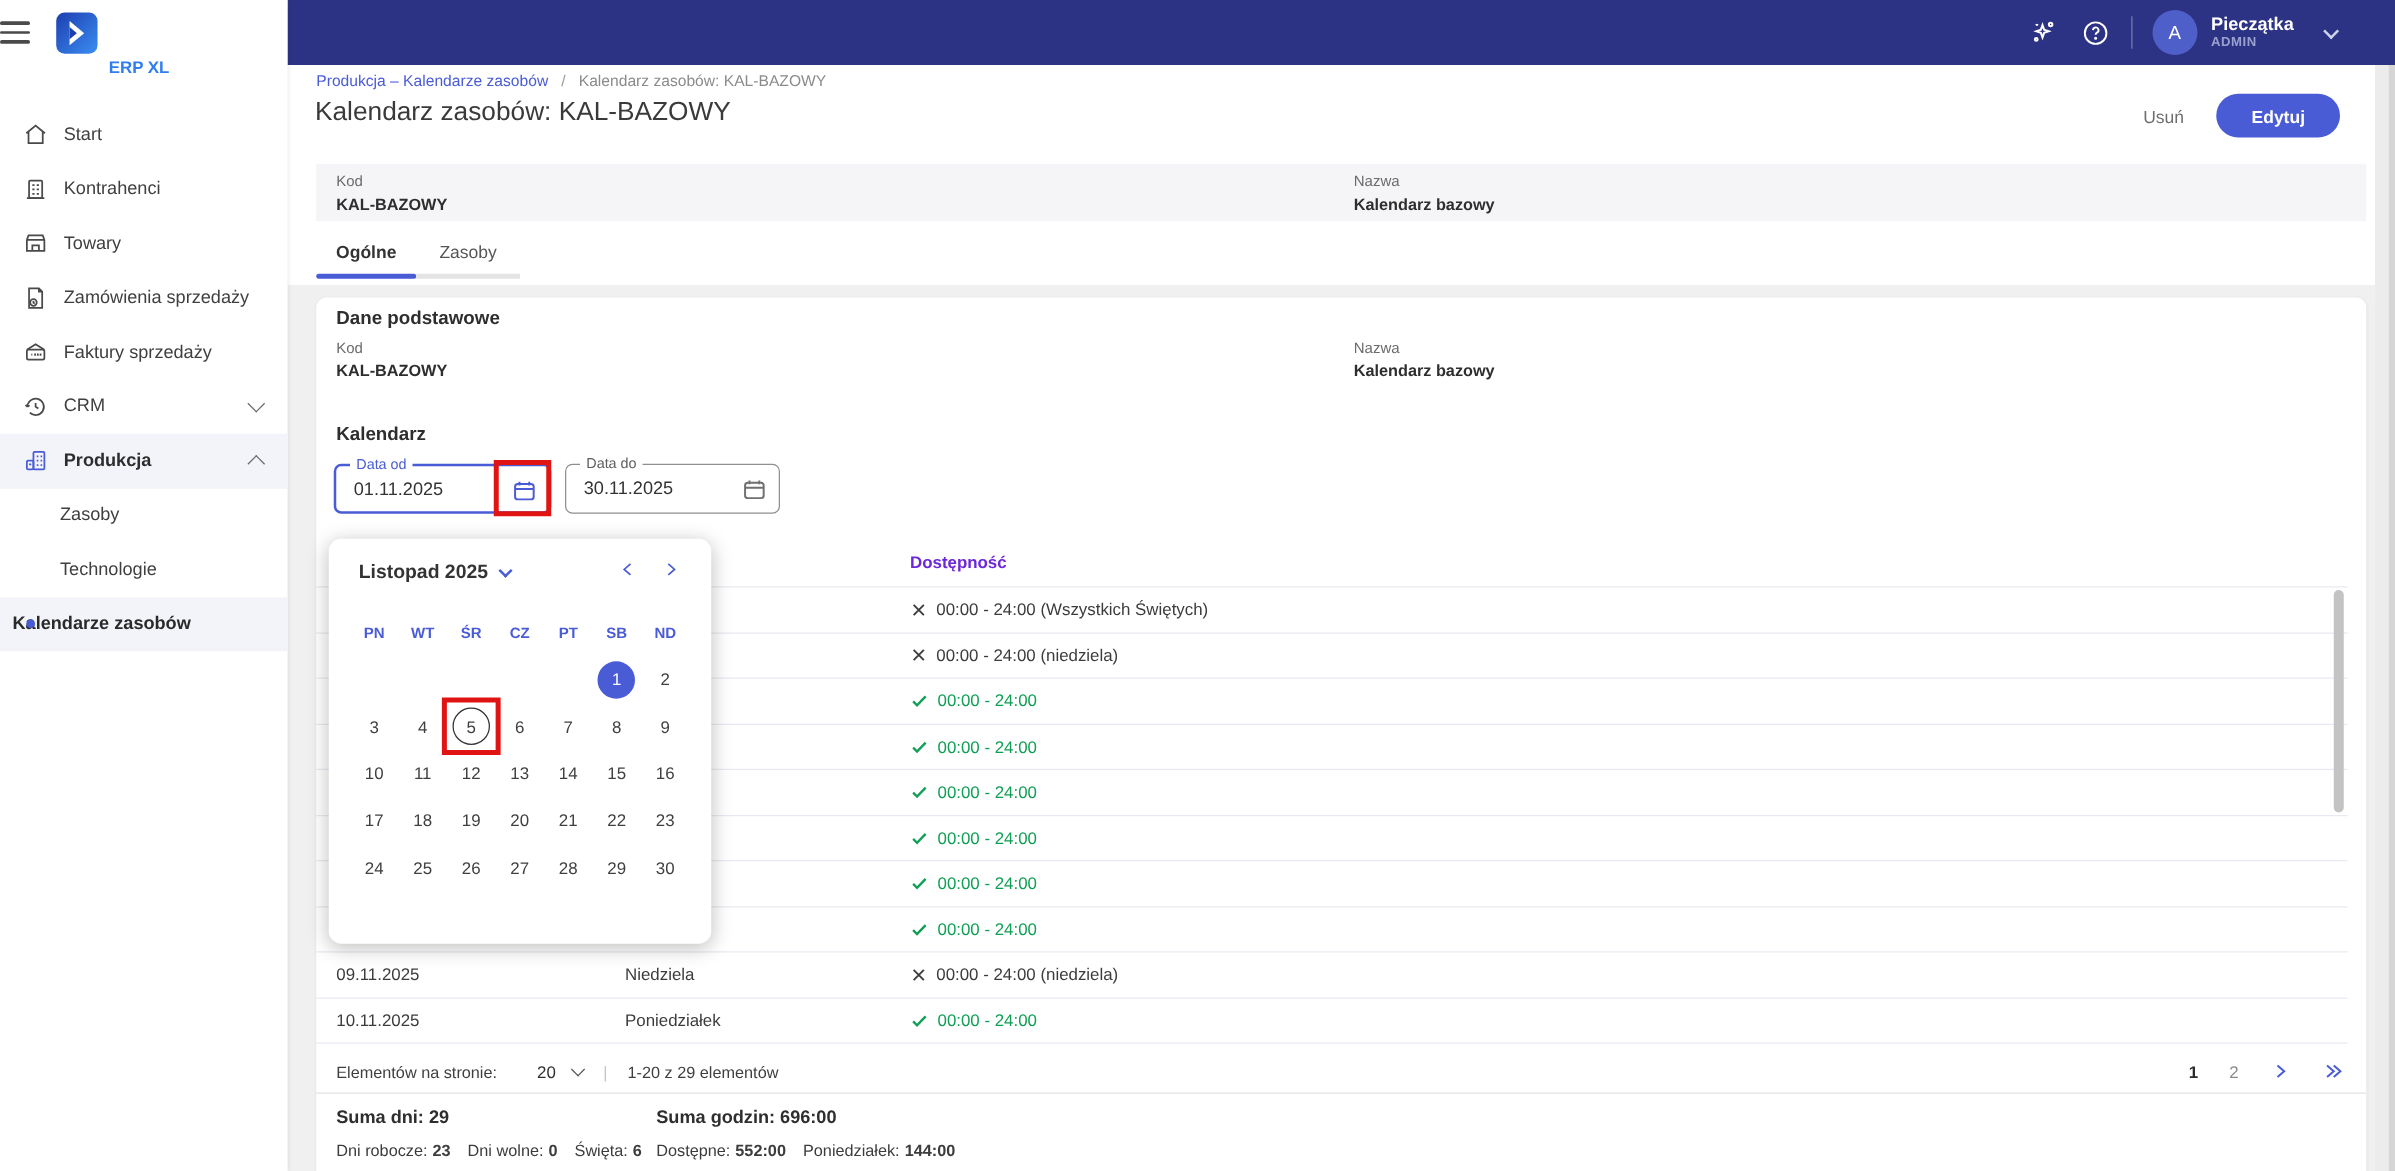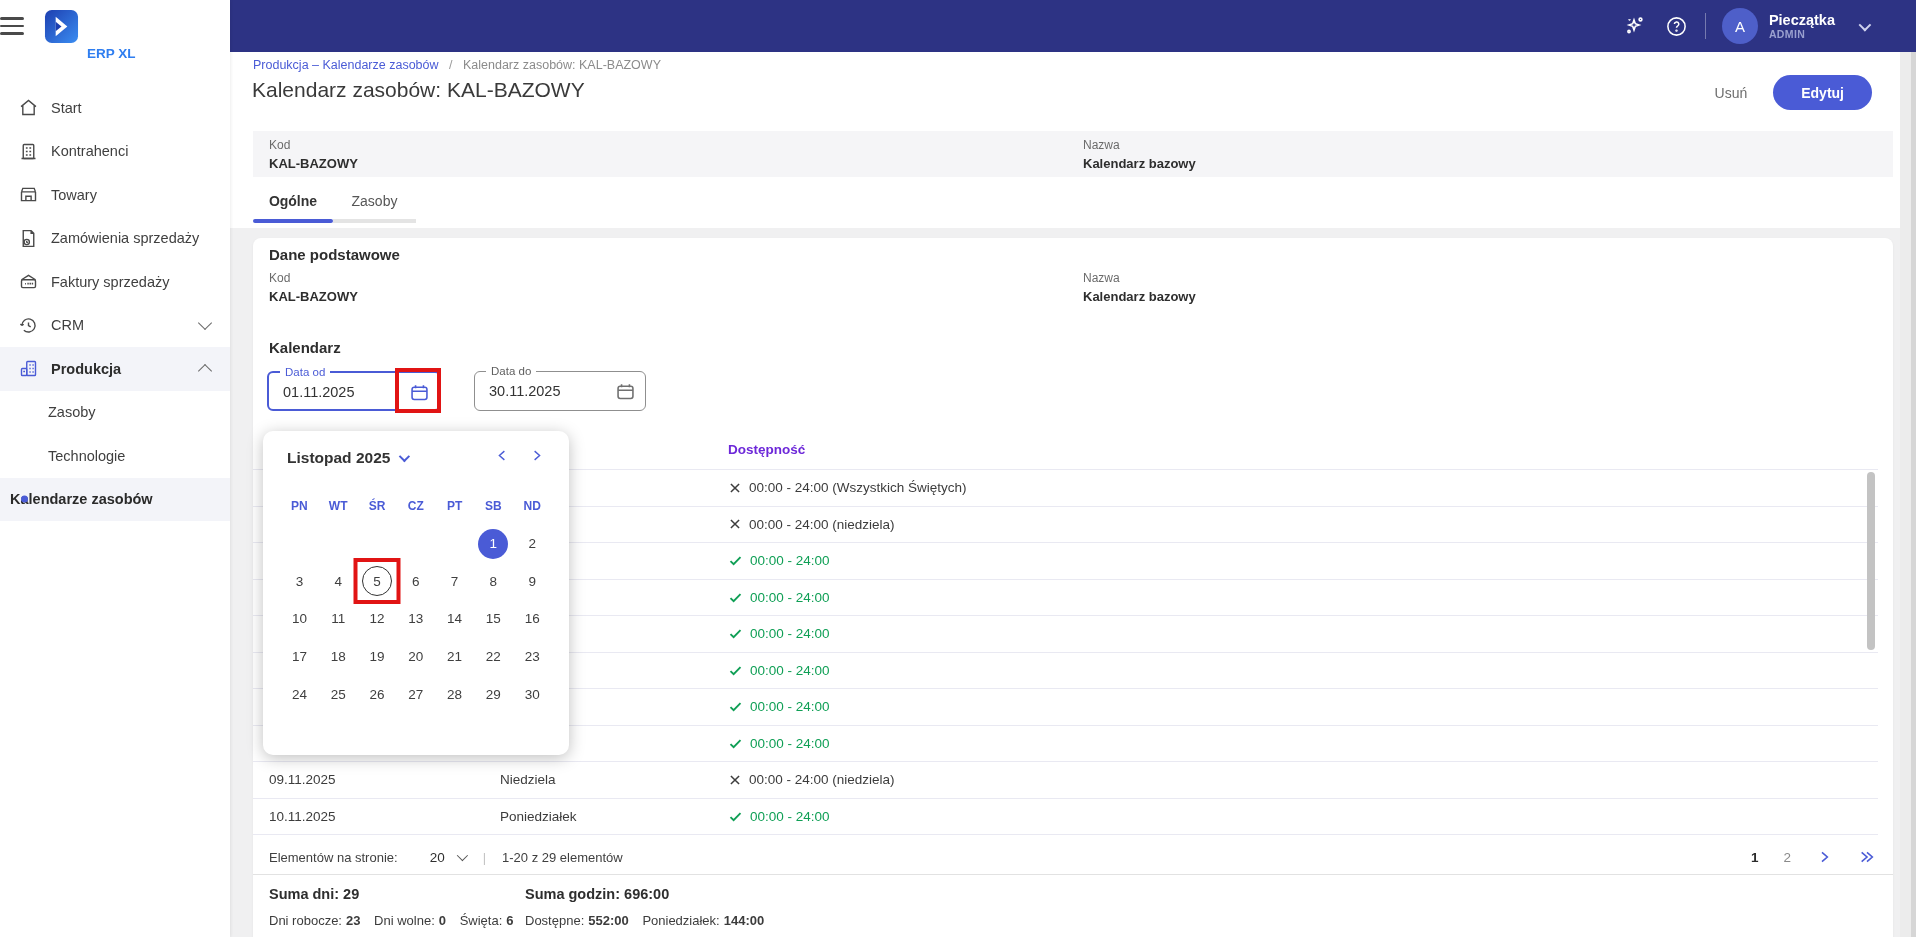--- a/index.html
+++ b/index.html
@@ -79,21 +79,21 @@
   .card .bd-col1 { left:16px; top:33px; } .card .bd-col2 { left:830px; top:33px; }
 
   
   .dinput { position:absolute; top:133px; height:40px; border-radius:6px; background:#fff; }
   .dinput .d-label { position:absolute; top:-7px; left:11px; background:#fff; padding:0 5px; font-size:11.5px; }
   .dinput .d-value { font-size:14.5px; color:#333; line-height:38px; padding-left:14px; }
   .dinput .d-ic { position:absolute; right:9px; top:9px; width:21px; height:21px; cursor:pointer; }
   .din-from { left:14px; width:174px; border:2px solid #4a5bd6; }
   .din-from .d-label { color:#4a5bd6; }
   .din-from .d-ic svg { stroke:#4a5bd6; }
-  .din-to { left:199px; width:172px; border:1px solid #8f8f8f;margin-left:22px; }
+  .din-to { left:199px; width:172px; border:1px solid #8f8f8f; }
   .din-to .d-label { color:#5f5f5f; }
   .din-to .d-ic svg { stroke:#707070; }
   .annot { position:absolute; border:4px solid #e11414; z-index:26; }
   .annot-input { left:142px; top:130px; width:46px; height:45px; }
 
   
   .thead { position:absolute; left:0; top:200px; width:1625px; height:32px; border-bottom:1px solid #e9e9f2; }
   .thead .th-avail { position:absolute; left:475px; top:4px; font-size:13.5px; font-weight:bold; color:#6d28d9; }
   .trows { position:absolute; left:0; top:232px; width:1625px; }
   .trow { height:36.5px; display:flex; align-items:center; border-bottom:1px solid #e9e9f2; }

